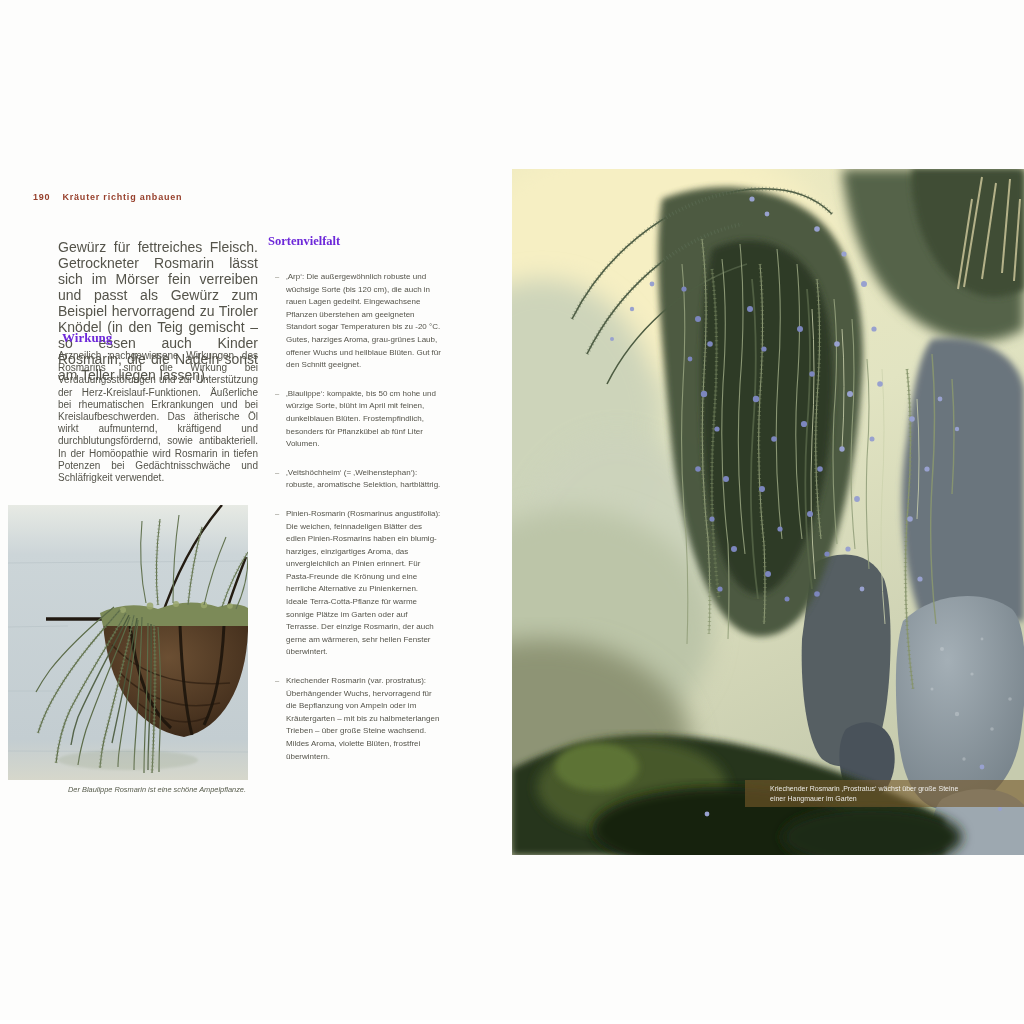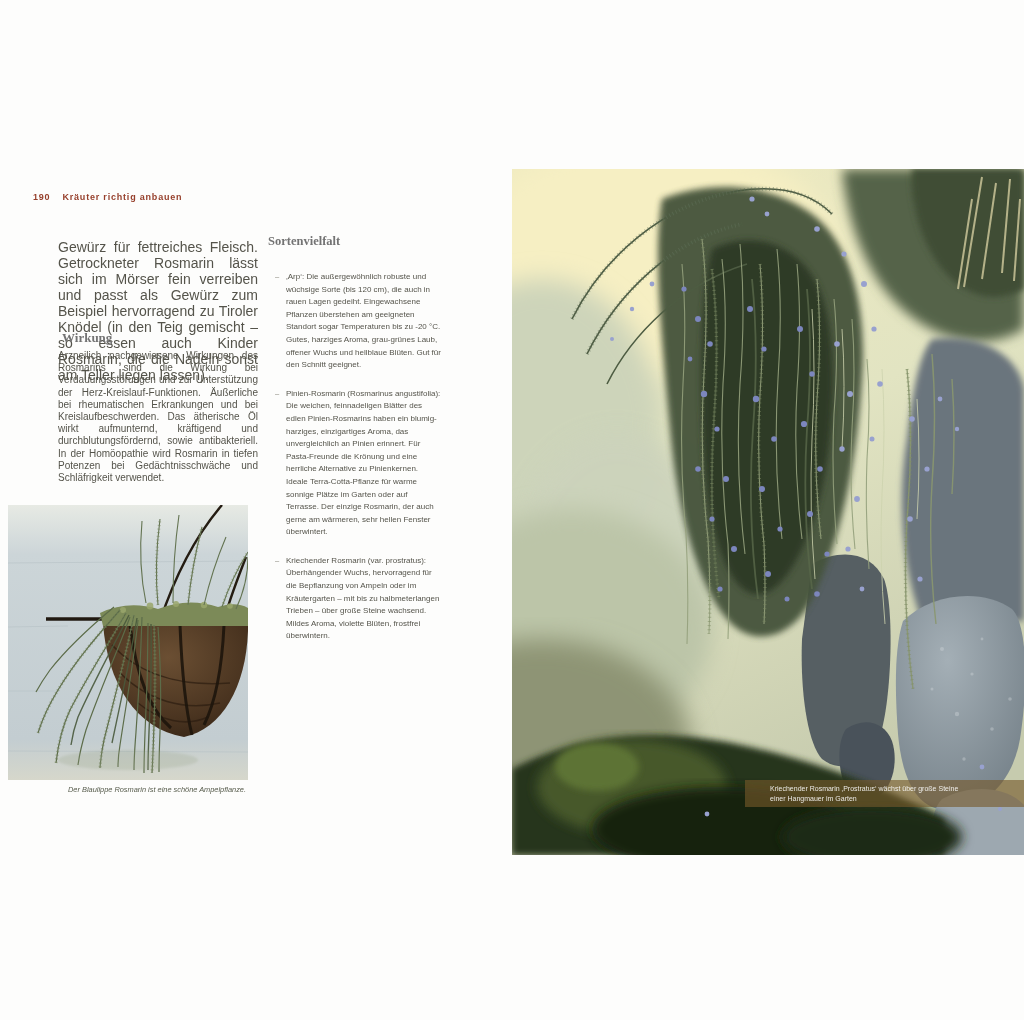--- a/index.html
+++ b/index.html
@@ -4,21 +4,21 @@
 <style>
   html,body{margin:0;padding:0;background:#ffffff;}
   #canvas{position:relative;width:1024px;height:1020px;background:#fdfdfc;overflow:hidden;
           font-family:"Liberation Sans",sans-serif;color:#4b4a40;}
   
   .page-header{position:absolute;left:33px;top:192px;font-size:9px;font-weight:bold;
                letter-spacing:.8px;color:#963f2b;white-space:nowrap;}
   .page-header .pageno{margin-right:12px;}
   .col-left{position:absolute;left:58px;top:239px;width:200px;font-size:14px;line-height:16px;
             text-align:justify;color:#54534a;}
-  .green-h{font-family:"Liberation Serif",serif;font-weight:600;color:#737373;}
+  .green-h{font-family:"Liberation Serif",serif;font-weight:600;color:#6d28d9;}
   .h-wirkung{position:absolute;left:62px;top:330px;font-size:13px;}
   .col-left2{position:absolute;left:58px;top:350px;width:200px;font-size:10px;line-height:12.2px;
              text-align:justify;color:#54534a;}
   .h-sorten{position:absolute;left:268px;top:234px;font-size:12.5px;}
   .variety-list{position:absolute;left:270px;top:255px;width:188px;margin:0;padding:0;
                 list-style:none;font-size:8px;line-height:12.6px;color:#55544b;}
   .variety-list li{position:relative;margin:16px;padding:0;}
   .variety-list li::before{content:"–";position:absolute;left:-11px;top:0;font-size:7.5px;color:#8a897e;}
   .caption-left{position:absolute;left:8px;top:785px;width:238px;text-align:right;
                 font-size:7.4px;font-style:italic;color:#565b4b;}
@@ -44,21 +44,23 @@
   <div class="green-h h-wirkung">Wirkung</div>
 
   <div class="col-left2">Arzneilich nachgewiesene Wirkungen des Rosmarins sind die Wirkung bei Verdauungsstörungen und zur Unterstützung der Herz-Kreislauf-Funktionen. Äußerliche bei rheumatischen Erkrankungen und bei Kreislaufbeschwerden. Das ätherische Öl wirkt aufmunternd, kräftigend und durchblutungsfördernd, sowie antibakteriell. In der Homöopathie wird Rosmarin in tiefen Potenzen bei Gedächtnisschwäche und Schläfrigkeit verwendet.</div>
 
   <div class="green-h h-sorten">Sortenvielfalt</div>
 
   <ul class="variety-list">
 
       <li>‚Arp‘: Die außergewöhnlich robuste und wüchsige Sorte (bis 120 cm), die auch in rauen Lagen gedeiht. Eingewachsene Pflanzen überstehen am geeigneten Standort sogar Temperaturen bis zu -20 °C. Gutes, harziges Aroma, grau-grünes Laub, offener Wuchs und hellblaue Blüten. Gut für den Schnitt geeignet.</li>
 
-
+      <li>‚Blaulippe‘: kompakte, bis 50 cm hohe und würzige Sorte, blüht im April mit feinen, dunkelblauen Blüten. Frostempfindlich, besonders für Pflanzkübel ab fünf Liter Volumen.</li>
+
+      <li>‚Veitshöchheim‘ (= ‚Weihenstephan‘): robuste, aromatische Selektion, hartblättrig.</li>
 
 
       <li>Pinien-Rosmarin (Rosmarinus angustifolia): Die weichen, feinnadeligen Blätter des edlen Pinien-Rosmarins haben ein blumig-harziges, einzigartiges Aroma, das unvergleichlich an Pinien erinnert. Für Pasta-Freunde die Krönung und eine herrliche Alternative zu Pinienkernen. Ideale Terra-Cotta-Pflanze für warme sonnige Plätze im Garten oder auf Terrasse. Der einzige Rosmarin, der auch gerne am wärmeren, sehr hellen Fenster überwintert.</li>
 
       <li>Kriechender Rosmarin (var. prostratus): Überhängender Wuchs, hervorragend für die Bepflanzung von Ampeln oder im Kräutergarten – mit bis zu halbmeterlangen Trieben – über große Steine wachsend. Mildes Aroma, violette Blüten, frostfrei überwintern.</li>
     </ul>
 
   <div class="photo-left">
     <svg width="240" height="275" viewBox="0 0 240 275">
       <defs>

